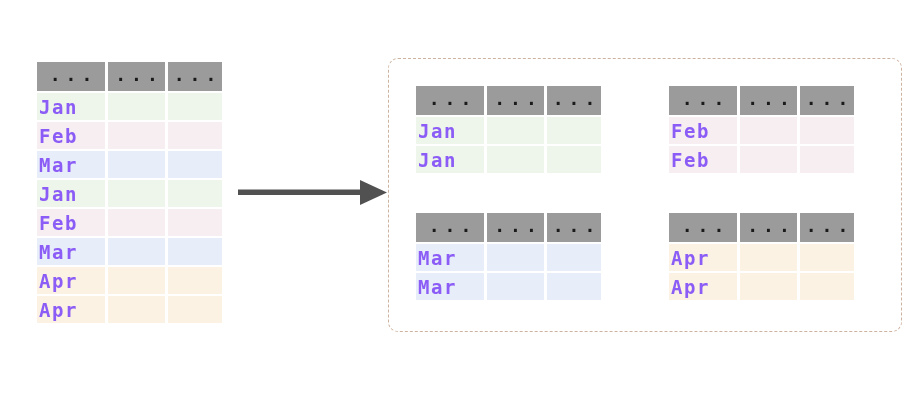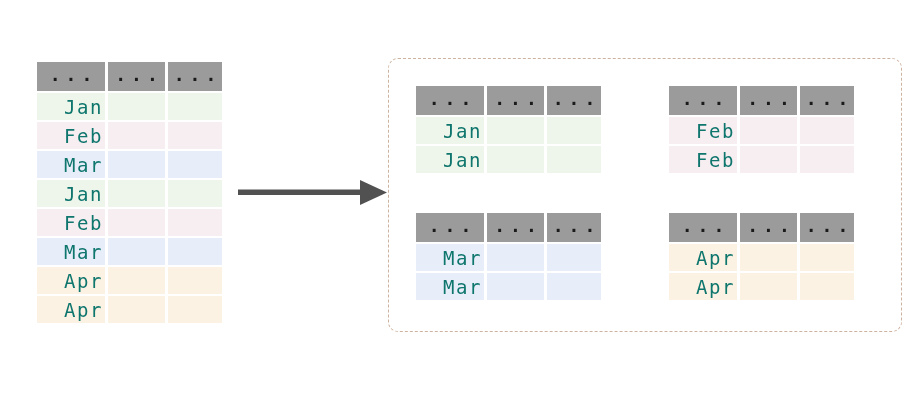--- a/index.html
+++ b/index.html
@@ -43,25 +43,25 @@
   }
   .dots {
     font-weight: bold;
     font-size: 18px;
     letter-spacing: 5px;
     padding-left: 5px;
     color: #1a1a1a;
     transform: translateY(-2px);
   }
   .mlabel {
-    font-weight: normal;
+    font-weight: bold;
     font-size: 19px;
     letter-spacing: 1.5px;
-    color: #0f766e;
-    padding-left: 27px;
+    color: #8b5cf6;
+    padding-left: 2px;
   }
 
   
   .source { left: 37px; top: 62px; }
 
   .arrow-wrap {
     position: absolute;
     left: 236px;
     top: 177px;
     width: 156px;

